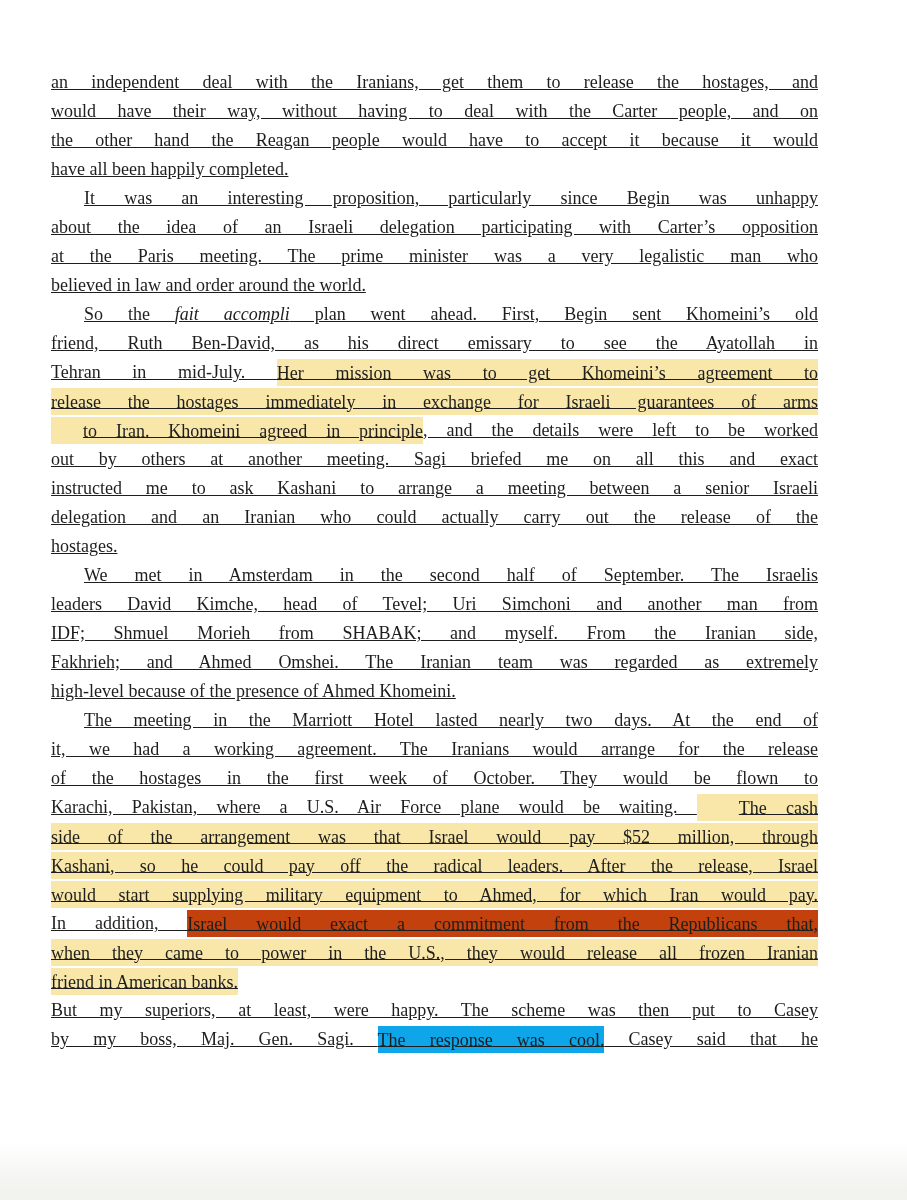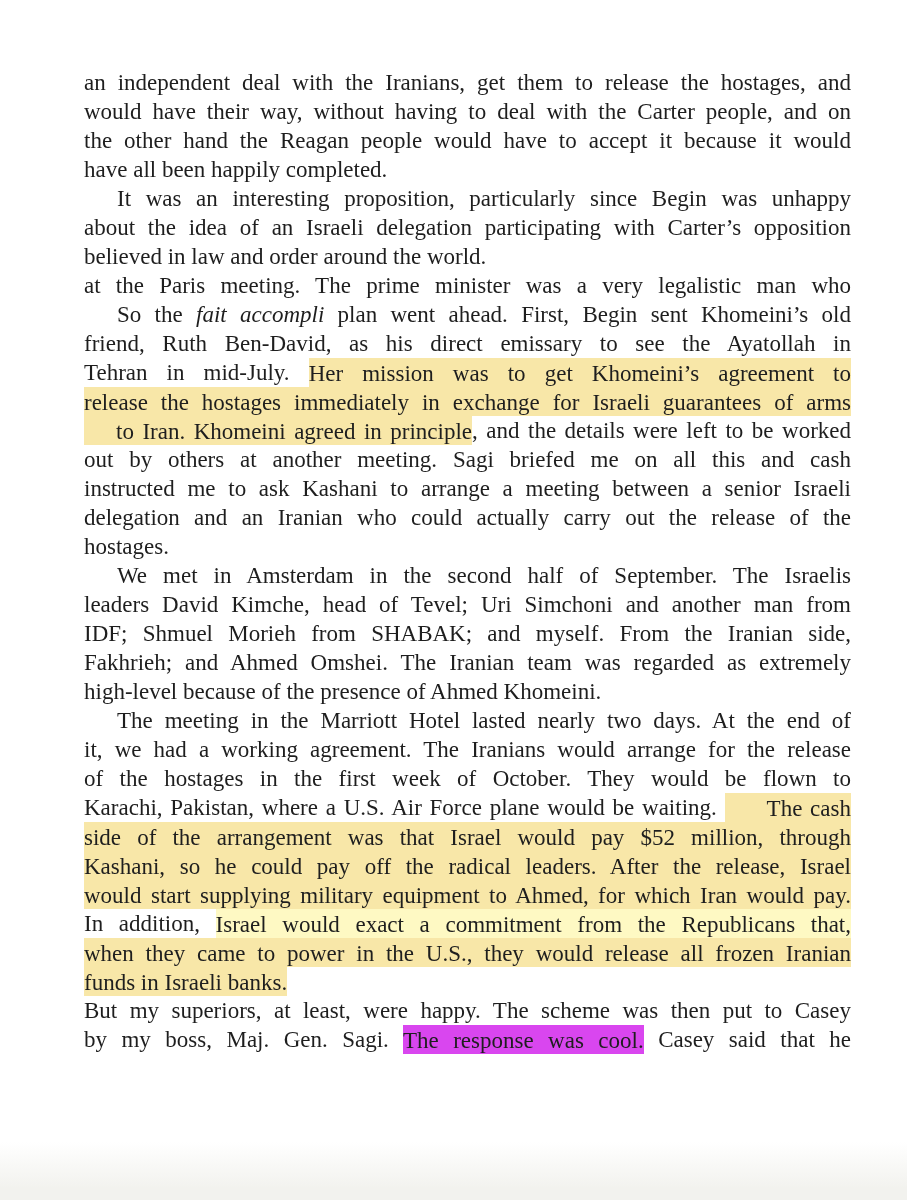--- a/index.html
+++ b/index.html
@@ -14,26 +14,27 @@
     font-family: "Liberation Serif", "DejaVu Serif", serif;
   }
   .page {
     position: relative;
     width: 907px;
     height: 1200px;
     background: #ffffff;
   }
   .text-block {
     position: absolute;
-    left: 84px;
+    left: 51px;
     top: 68px;
     width: 767px;
     color: #1e1e1e;
-    font-size: 23px;
+    font-size: 18px;
     line-height: 29px;
+    text-decoration: underline;
   }
   .para { margin: 0; padding: 0; }
   .line {
     height: 29px;
     overflow: hidden;
     text-align: justify;
     text-align-last: justify;
     white-space: normal;
   }
   .line.end {
@@ -65,52 +66,52 @@
   <div class="text-block" style="color: rgb(30, 30, 30); background: rgb(255, 255, 255);">
       <div class="para">
         <div class="line"><span class="tx">an independent deal with the Iranians, get them to release the hostages, and</span></div>
         <div class="line"><span class="tx">would have their way, without having to deal with the Carter people, and on</span></div>
         <div class="line"><span class="tx">the other hand the Reagan people would have to accept it because it would</span></div>
         <div class="line end"><span class="tx">have all been happily completed.</span></div>
       </div>
       <div class="para">
         <div class="line indent"><span class="tx">It was an interesting proposition, particularly since Begin was unhappy</span></div>
         <div class="line"><span class="tx">about the idea of an Israeli delegation participating with Carter’s opposition</span></div>
+        <div class="line"><span class="tx">at the Paris meeting. The prime minister was a very legalistic man who</span></div>
         <div class="line end"><span class="tx">believed in law and order around the world.</span></div>
-        <div class="line"><span class="tx">at the Paris meeting. The prime minister was a very legalistic man who</span></div>
       </div>
       <div class="para">
         <div class="line indent"><span class="tx">So the </span><span class="it">fait accompli</span><span class="tx"> plan went ahead. First, Begin sent Khomeini’s old</span></div>
         <div class="line"><span class="tx">friend, Ruth Ben-David, as his direct emissary to see the Ayatollah in</span></div>
         <div class="line"><span class="tx">Tehran in mid-July. </span><span class="hl" style="background-color: rgb(248, 231, 168);">Her mission was to get Khomeini’s agreement to</span></div>
         <div class="line"><span class="hl" style="background-color: rgb(248, 231, 168);">release the hostages immediately in exchange for Israeli guarantees of arms</span></div>
         <div class="line"><span class="hl" style="background-color: rgb(248, 231, 168); padding-left: 32px;">to Iran. Khomeini agreed in principle</span><span class="tx">, and the details were left to be worked</span></div>
-        <div class="line"><span class="tx">out by others at another meeting. Sagi briefed me on all this and cash</span></div>
+        <div class="line"><span class="tx">out by others at another meeting. Sagi briefed me on all this and exact</span></div>
         <div class="line"><span class="tx">instructed me to ask Kashani to arrange a meeting between a senior Israeli</span></div>
         <div class="line"><span class="tx">delegation and an Iranian who could actually carry out the release of the</span></div>
         <div class="line end"><span class="tx">hostages.</span></div>
       </div>
       <div class="para">
         <div class="line indent"><span class="tx">We met in Amsterdam in the second half of September. The Israelis</span></div>
         <div class="line"><span class="tx">leaders David Kimche, head of Tevel; Uri Simchoni and another man from</span></div>
         <div class="line"><span class="tx">IDF; Shmuel Morieh from SHABAK; and myself. From the Iranian side,</span></div>
         <div class="line"><span class="tx">Fakhrieh; and Ahmed Omshei. The Iranian team was regarded as extremely</span></div>
         <div class="line end"><span class="tx">high-level because of the presence of Ahmed Khomeini.</span></div>
       </div>
       <div class="para">
         <div class="line indent"><span class="tx">The meeting in the Marriott Hotel lasted nearly two days. At the end of</span></div>
         <div class="line"><span class="tx">it, we had a working agreement. The Iranians would arrange for the release</span></div>
         <div class="line"><span class="tx">of the hostages in the first week of October. They would be flown to</span></div>
         <div class="line"><span class="tx">Karachi, Pakistan, where a U.S. Air Force plane would be waiting. </span><span class="hl" style="background-color: rgb(248, 231, 168); padding-left: 42px;">The cash</span></div>
         <div class="line"><span class="hl" style="background-color: rgb(248, 231, 168);">side of the arrangement was that Israel would pay $52 million, through</span></div>
         <div class="line"><span class="hl" style="background-color: rgb(248, 231, 168);">Kashani, so he could pay off the radical leaders. After the release, Israel</span></div>
         <div class="line"><span class="hl" style="background-color: rgb(248, 231, 168);">would start supplying military equipment to Ahmed, for which Iran would pay.</span></div>
-        <div class="line"><span class="tx">In addition, </span><span class="hl" style="background-color: #fef9c3;">Israel would exact a commitment from the Republicans that,</span></div>
+        <div class="line"><span class="tx">In addition, </span><span class="hl" style="background-color: #c2410c;">Israel would exact a commitment from the Republicans that,</span></div>
         <div class="line"><span class="hl" style="background-color: rgb(248, 231, 168);">when they came to power in the U.S., they would release all frozen Iranian</span></div>
-        <div class="line end"><span class="hl" style="background-color: rgb(248, 231, 168);">funds in Israeli banks.</span></div>
+        <div class="line end"><span class="hl" style="background-color: rgb(248, 231, 168);">friend in American banks.</span></div>
       </div>
       <div class="para">
         <div class="line"><span class="tx">But my superiors, at least, were happy. The scheme was then put to Casey</span></div>
-        <div class="line"><span class="tx">by my boss, Maj. Gen. Sagi. </span><span class="hl" style="background-color: #d946ef;">The response was cool.</span><span class="tx"> Casey said that he</span></div>
+        <div class="line"><span class="tx">by my boss, Maj. Gen. Sagi. </span><span class="hl" style="background-color: #0ea5e9;">The response was cool.</span><span class="tx"> Casey said that he</span></div>
       </div>
     </div>
   <div class="bottom-shade"></div>
 </div>
 
 </body></html>

